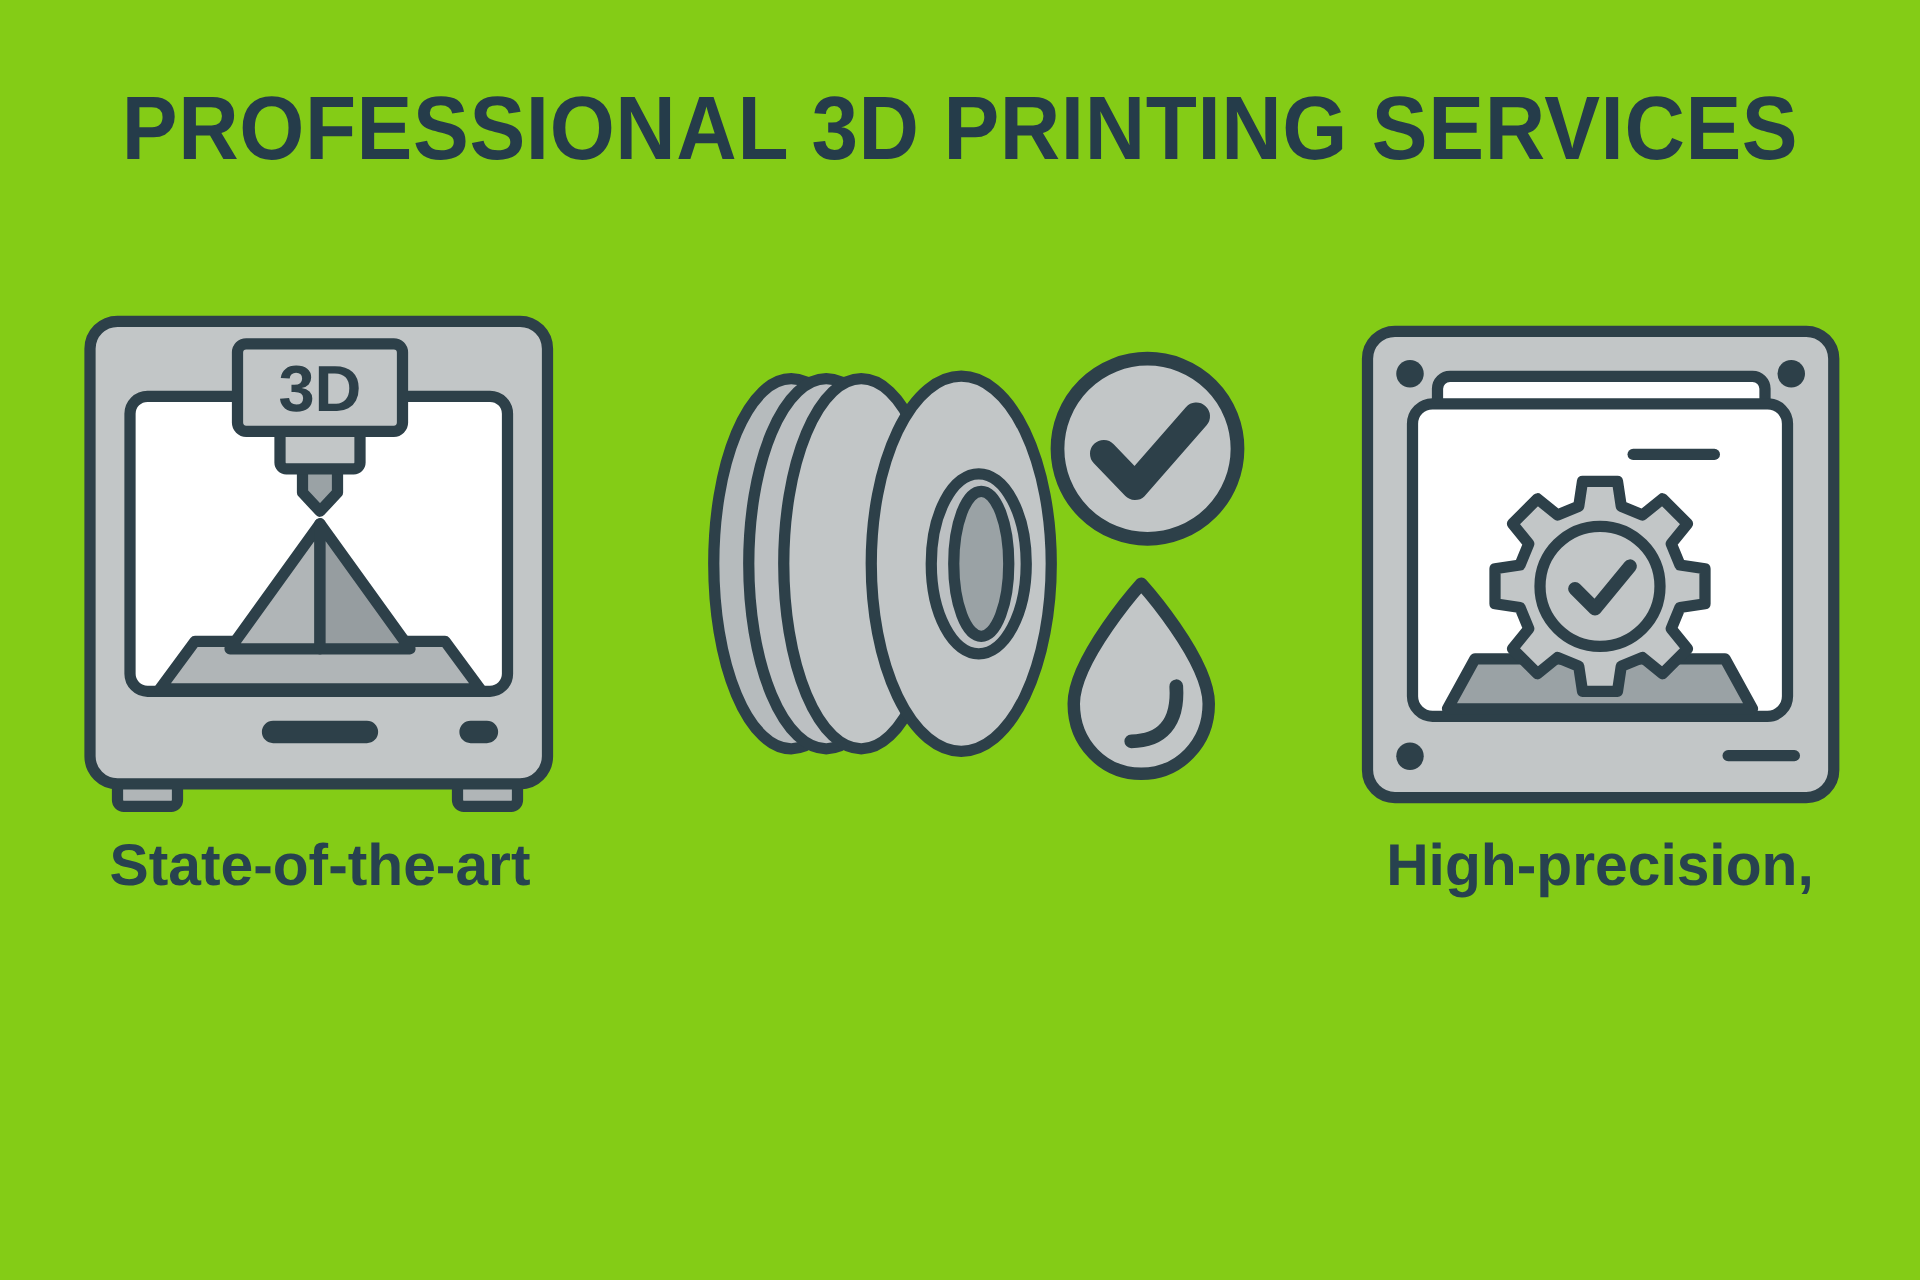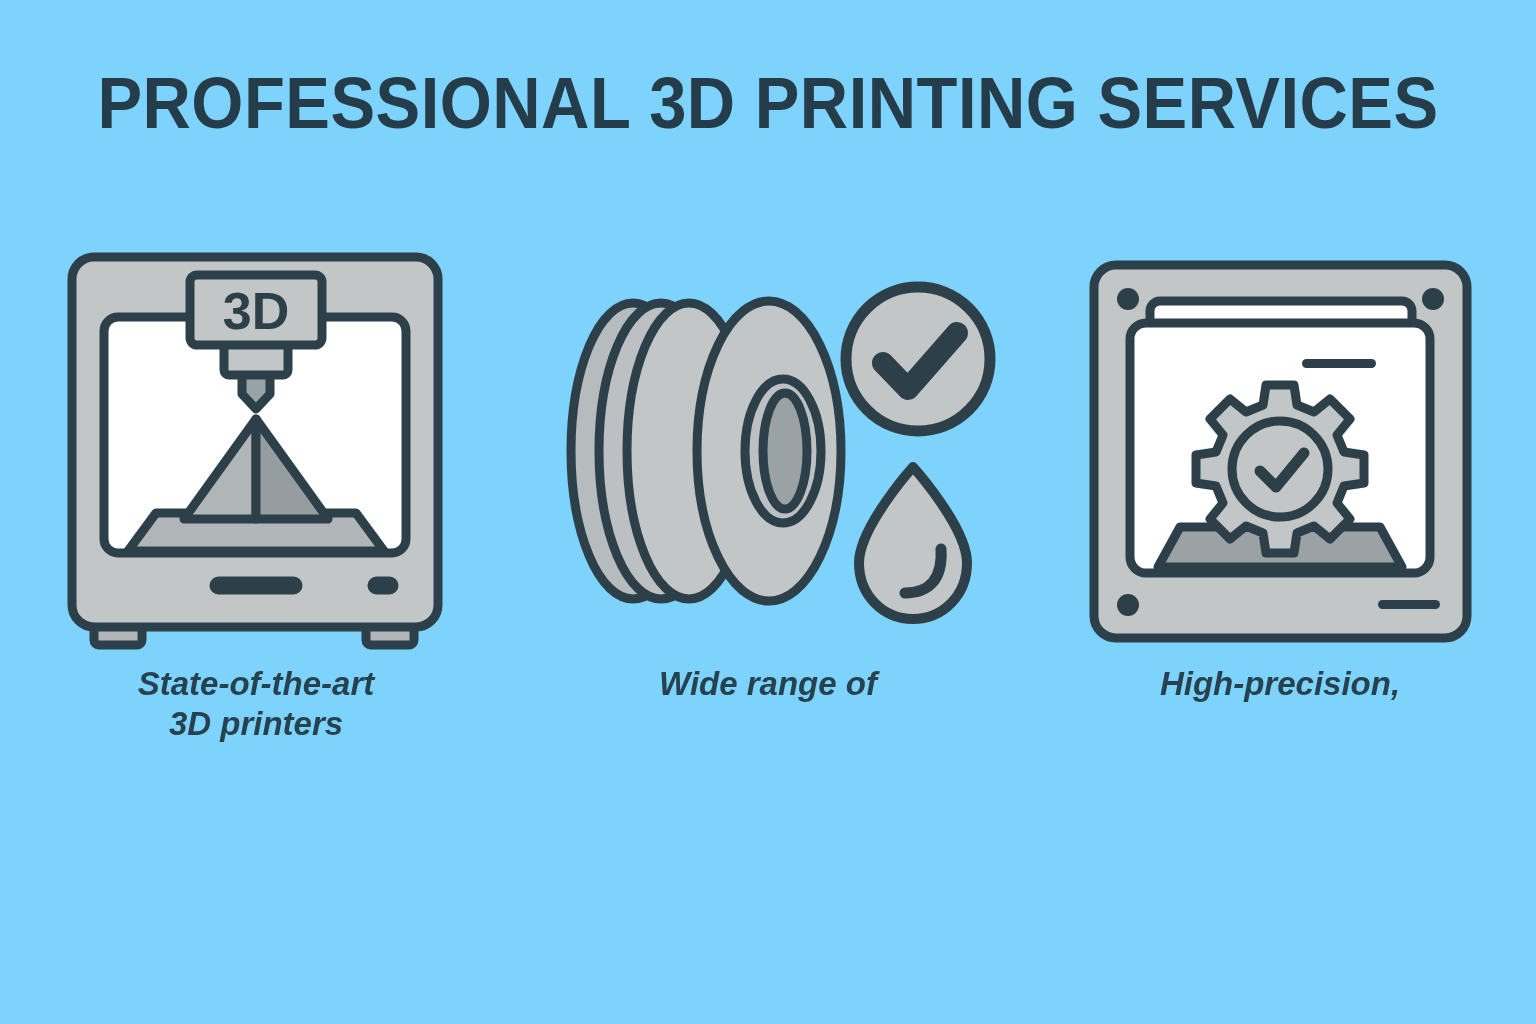--- a/index.html
+++ b/index.html
@@ -10,21 +10,21 @@
     width: 1536px;
     height: 1024px;
     background: #fdfdf8;
     font-family: "Liberation Sans", sans-serif;
     overflow: hidden;
   }
   .page {
     position: relative;
     width: 1536px;
     height: 1024px;
-    background: #7dd3fc;
+    background: #84cc16;
   }
   .title {
     position: absolute;
     top: 62px;
     left: 0;
     width: 1536px;
     text-align: center;
     font-family: "Liberation Sans", sans-serif;
     font-weight: bold;
     font-size: 72px;
@@ -55,24 +55,23 @@
     display: flex;
     align-items: center;
     justify-content: center;
   }
   .caption {
     margin-top: 8px;
     width: 430px;
     text-align: center;
     font-family: "Liberation Sans", sans-serif;
     font-weight: bold;
-    font-size: 33px;
+    font-size: 47px;
     line-height: 1.2;
     color: #27424f;
-    font-style: italic;
   }
   .cap-3 { width: 450px; }
   svg { display: block; }
 </style>
 </head>
 <body>
 
 <div class="page">
 
   <div class="title">PROFESSIONAL 3D PRINTING SERVICES</div>
@@ -105,21 +104,20 @@
 
             <rect x="148" y="330" width="84" height="9" rx="4.5" fill="#2d4049"></rect>
 
             <rect x="306" y="330" width="22" height="9" rx="4.5" fill="#2d4049"></rect>
           </g>
           <text x="190" y="78" text-anchor="middle" font-family="Liberation Sans, sans-serif" font-weight="bold" font-size="52" fill="#2d4049">3D</text>
         </svg>
       </div>
       <div class="caption">
         <div>State-of-the-art</div>
-        <div>3D printers</div>
       </div>
     </div>
 
     <div class="col">
       <div class="icon-wrap">
         <svg width="470" height="360" viewBox="0 0 470 360">
           <g stroke="#2d4049" stroke-width="9" stroke-linejoin="round" stroke-linecap="round">
 
             <ellipse cx="100" cy="180" rx="62" ry="148" fill="#b6bbbd"></ellipse>
             <ellipse cx="128" cy="180" rx="62" ry="148" fill="#bcc0c2"></ellipse>
@@ -135,21 +133,20 @@
 
             <path d="M 380 196 C 380 196 326 256 326 292 C 326 324 350 348 380 348 C 410 348 434 324 434 292 C 434 256 380 196 380 196 Z" fill="#c2c6c7" stroke-width="10"></path>
           </g>
 
           <path d="M 350 92 L 375 118 L 424 62" fill="none" stroke="#2d4049" stroke-width="22" stroke-linecap="round" stroke-linejoin="round"></path>
 
           <path d="M 408 278 C 410 308 396 322 372 322" fill="none" stroke="#2d4049" stroke-width="11" stroke-linecap="round"></path>
         </svg>
       </div>
       <div class="caption">
-        <div>Wide range of</div>
       </div>
     </div>
 
     <div class="col">
       <div class="icon-wrap">
         <svg width="385" height="385" viewBox="0 0 385 385">
           <g stroke="#2d4049" stroke-width="9" stroke-linejoin="round" stroke-linecap="round">
 
             <rect x="6" y="6" width="373" height="373" rx="22" fill="#c2c6c7"></rect>
 

